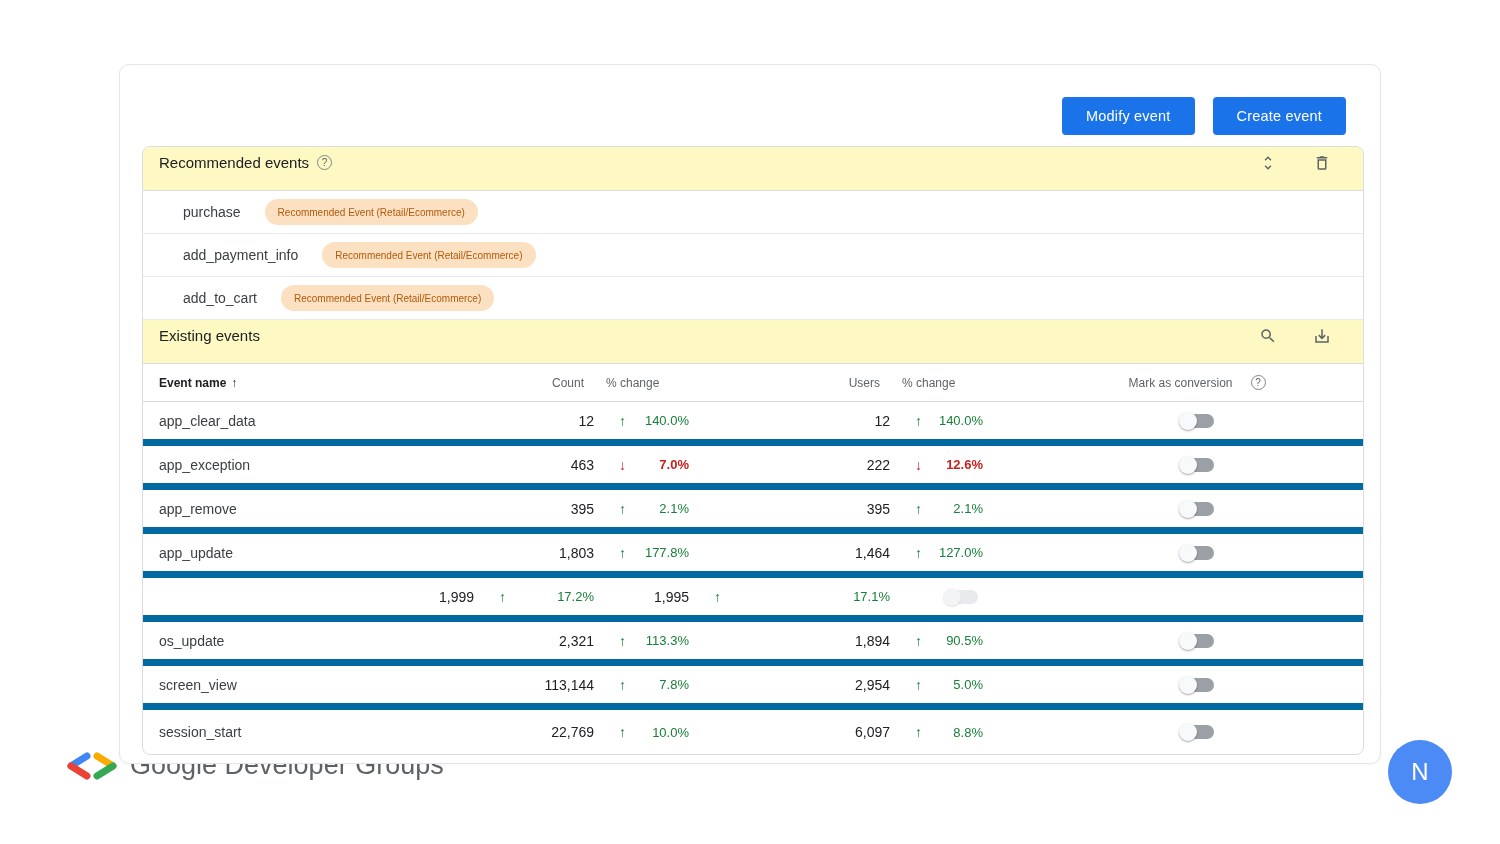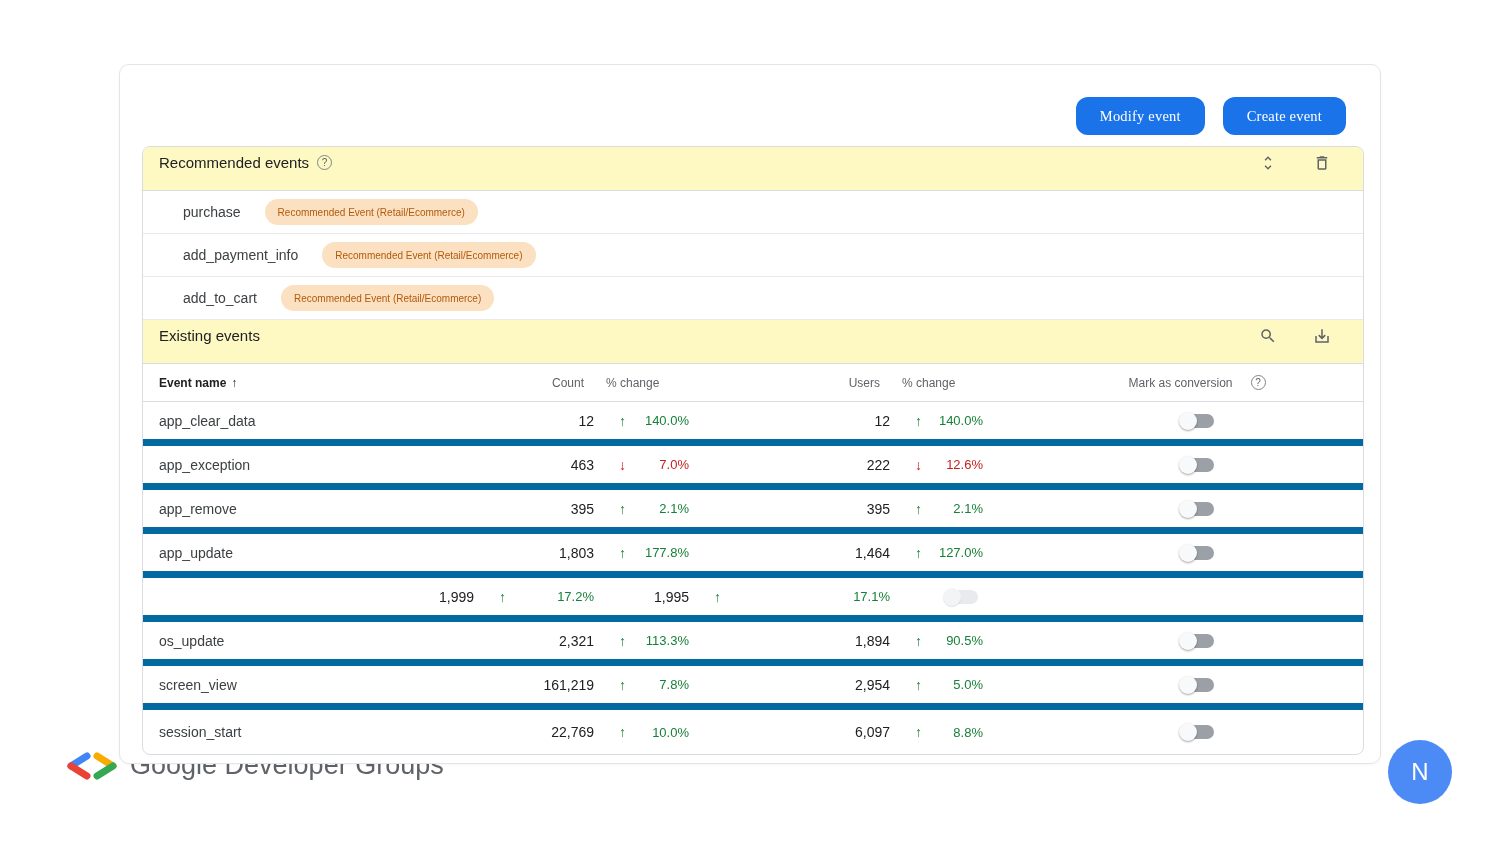--- a/index.html
+++ b/index.html
@@ -6,21 +6,21 @@
   html,body { width:1500px; height:844px; background:#ffffff; font-family:"Liberation Sans", sans-serif; position:relative; overflow:hidden; }
 
   .card {
     position:absolute; left:119px; top:64px; width:1262px; height:700px;
     background:#ffffff; border:1px solid #e3e5e8; border-radius:10px;
     box-shadow:0 1px 3px rgba(0,0,0,.04); z-index:2;
   }
   .card-top { position:absolute; top:32px; right:34px; display:flex; gap:18px; }
   .btn {
     height:38px; padding:4px 24px; background:var(--accent-blue,#1a73e8); color:#fff;
-    border:none; border-radius:12px; font-size:14.5px; font-family:Liberation Serif, serif;
+    border:none; border-radius:4px; font-size:14.5px; font-family:Liberation Sans, sans-serif;
     font-weight:500; letter-spacing:.2px; cursor:pointer;
   }
 
   .table-wrap {
     position:absolute; left:22px; top:81px; width:1222px;
     border:1px solid #dadce0; border-radius:8px; overflow:hidden; background:#fff;
   }
 
   .section-head {
     height:44px; background:#fef9c3; display:flex; align-items:center;
@@ -57,21 +57,21 @@
   .h.num { text-align:right; padding-right:10px; cursor:pointer; }
   .h.chg { padding-left:12px; cursor:pointer; }
   .h.conv { display:flex; align-items:center; justify-content:center; padding-left:48px; gap:10px; }
 
   .cell.name { padding-left:16px; font-size:14px; color:#3c4043; }
   .cell.num { text-align:right; font-size:14px; color:#202124; }
   .cell.chg { display:flex; align-items:center; justify-content:space-between; padding-left:25px; }
   .cell.chg .arrow { font-size:14px; font-weight:700; }
   .cell.chg .val { font-size:13px; }
   .up { color:var(--positive,#188038); }
-  .down { color:var(--negative,#c5221f); }
+  .down { color:var(--negative,#c5221f);font-weight:bold; }
   .cell.convcell { display:flex; justify-content:center; padding-left:48px; }
 
   .toggle { position:relative; width:36px; height:20px; cursor:pointer; flex:none; }
   .toggle .track { position:absolute; left:1px; top:3px; width:34px; height:14px; border-radius:7px; background:#9aa0a6; }
   .toggle .knob { position:absolute; left:0; top:1px; width:18px; height:18px; border-radius:50%; background:#f8f9fa; box-shadow:0 1px 2px rgba(0,0,0,.35); }
   .toggle.disabled .track { background:#e8eaed; }
   .toggle.disabled .knob { background:#f3f4f6; box-shadow:0 1px 1px rgba(0,0,0,.12); }
 
   .brand { position:absolute; left:66px; top:750px; z-index:1; display:flex; align-items:center; gap:12px; }
   .brand-text { font-size:27px; color:#5f6368; }
@@ -277,21 +277,21 @@
     </div>
     <div class="cell convcell">
       <span class="toggle off">
         <span class="track"></span>
         <span class="knob"></span>
       </span>
     </div>
   </div>
         <div class="erow data">
     <div class="cell name">screen_view</div>
-    <div class="cell num">161,219</div>
+    <div class="cell num">113,144</div>
     <div class="cell chg">
       <span class="arrow up">↑</span>
       <span class="val up">7.8%</span>
     </div>
     <div class="cell num">2,954</div>
     <div class="cell chg">
       <span class="arrow up">↑</span>
       <span class="val up">5.0%</span>
     </div>
     <div class="cell convcell">

